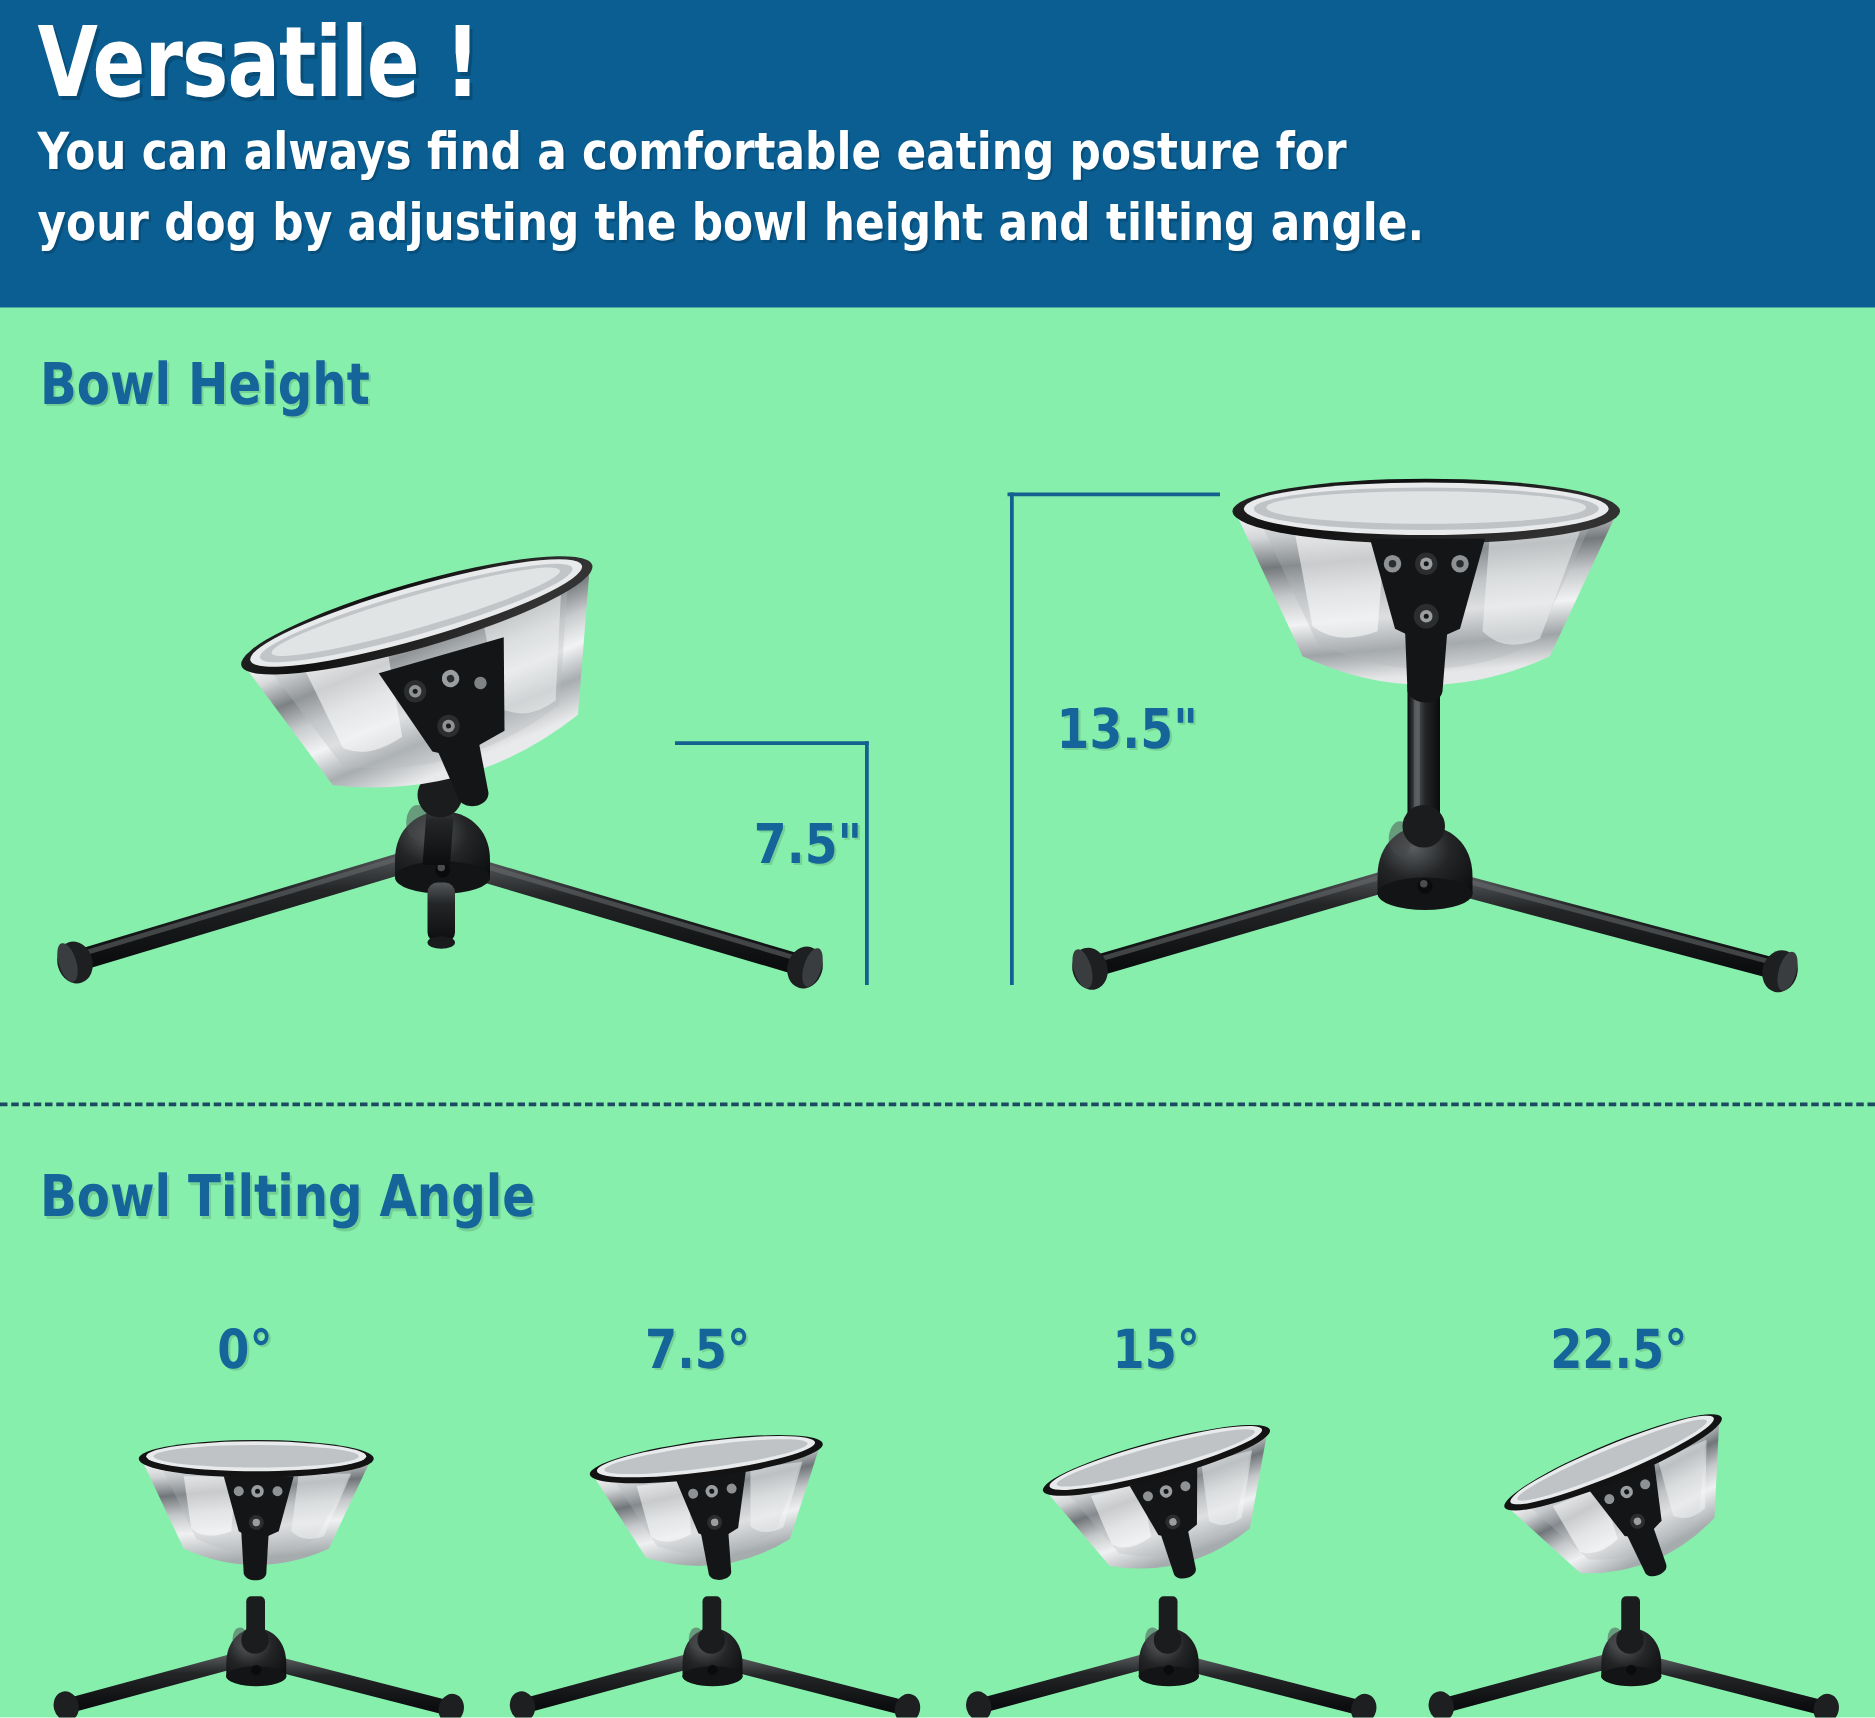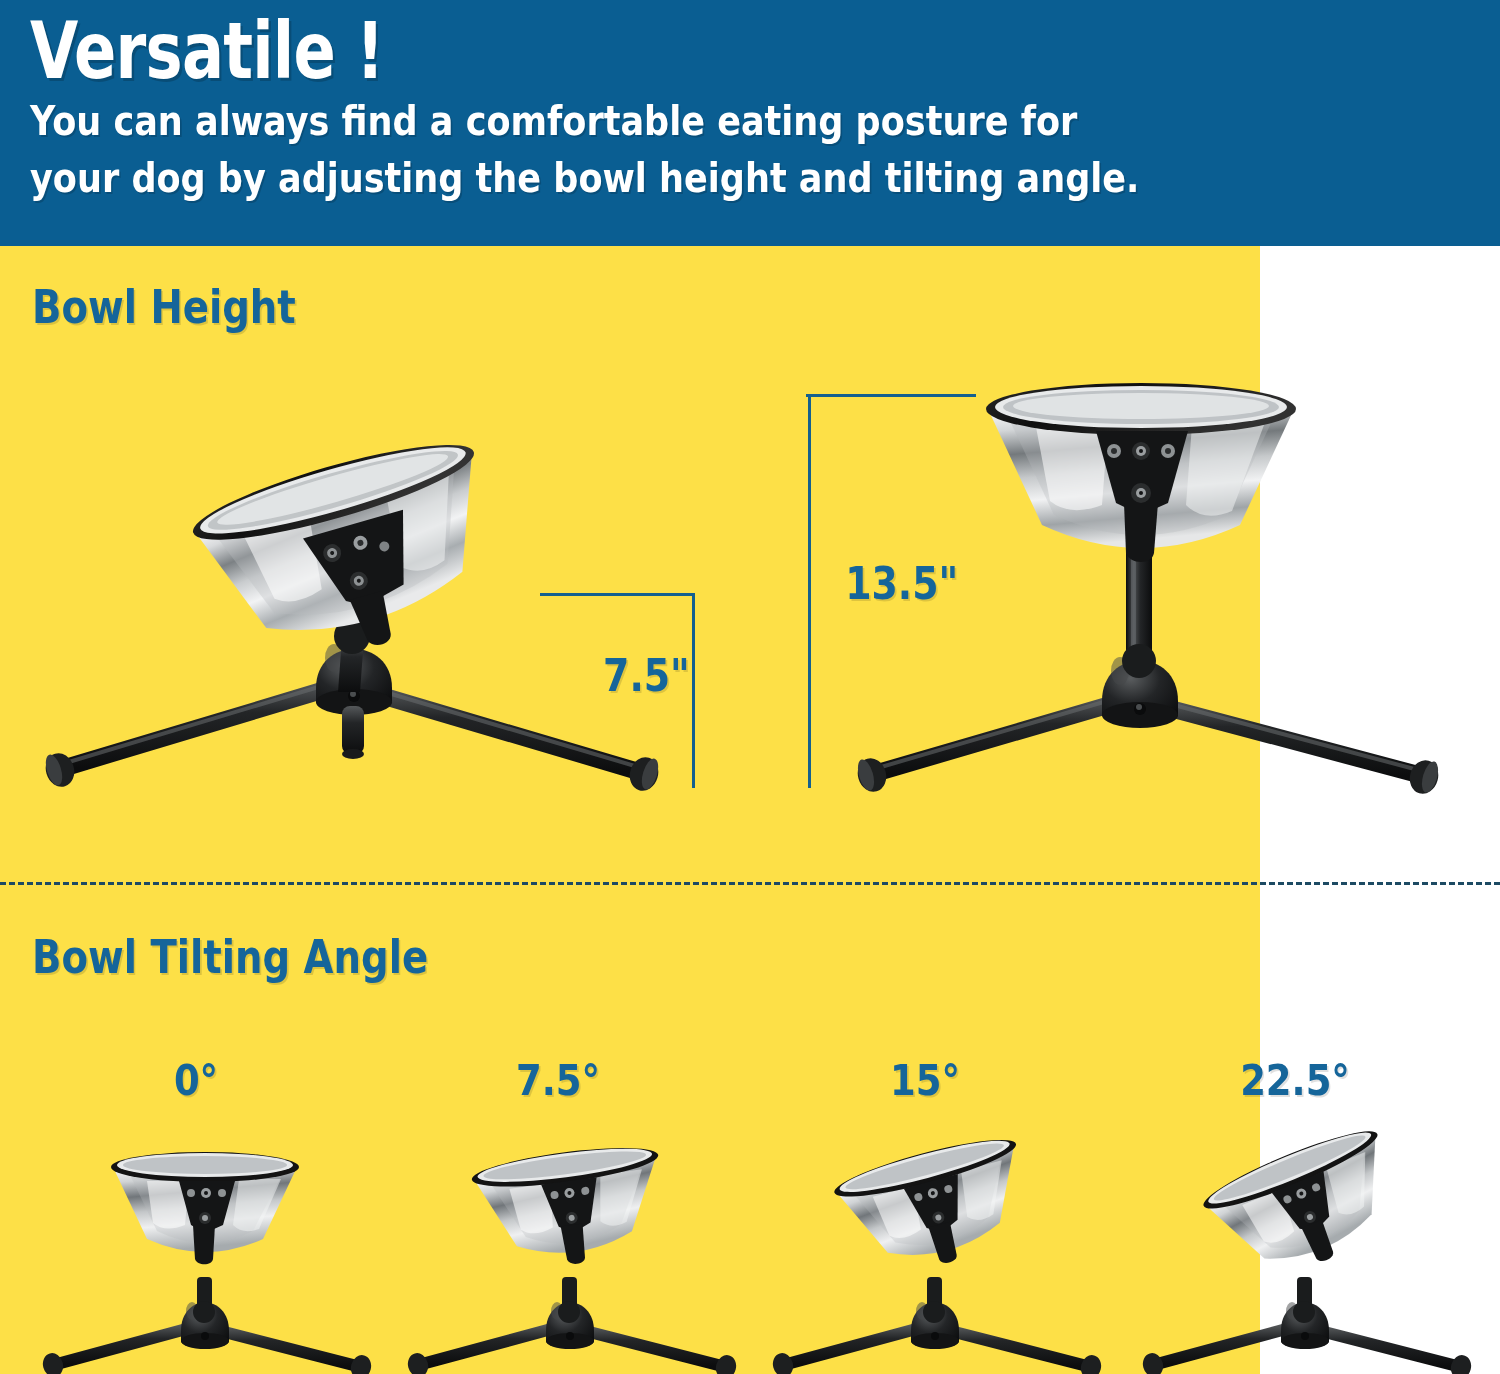--- a/index.html
+++ b/index.html
@@ -2,21 +2,21 @@
 <html><head>
 <meta charset="utf-8">
 <style>
   * { box-sizing: border-box; margin: 0; padding: 0; }
   html, body {
     width: 1500px; height: 1374px;
     background: #ffffff;
     font-family: "Liberation Sans", sans-serif;
     overflow: hidden;
   }
-  #page { position: relative; width: 1260px; height: 1374px; background:#fde047; }
+  #page { position: relative; width: 1500px; height: 1374px; background:#86efac; }
 
   
   .banner {
     position: absolute; left:0; top:0; width:1500px; height:246px;
     background: #0a5e92;
     padding: 14px 24px 0 30px;
   }
   .banner-title {
     font-family: "DejaVu Sans", sans-serif;
     font-weight: 700;

